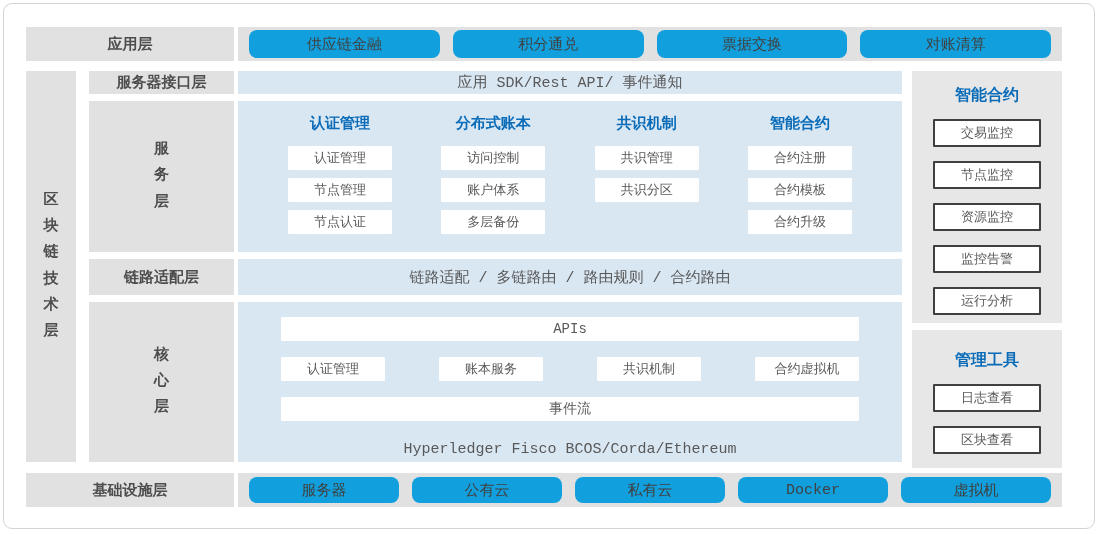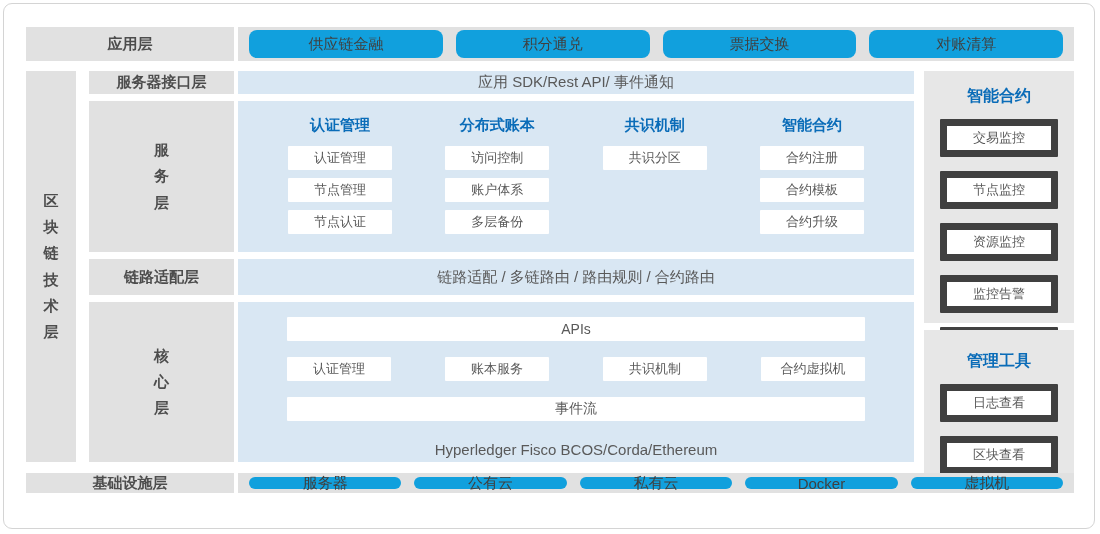--- a/index.html
+++ b/index.html
@@ -1,24 +1,24 @@
 <!DOCTYPE html>
 <html><head>
 <meta charset="utf-8">
 <style>
   html,body{margin:0;padding:0;background:#fff;}
   body{width:1100px;height:534px;font-family:"Liberation Sans","DejaVu Sans",sans-serif;}
   .card{
     box-sizing:border-box;width:1092px;height:526px;margin:3px;
     background:#fff;border:1.5px solid #d4d4d4;border-radius:9px;
-    padding:23px 20px 19px 22px;overflow:hidden;
+    padding:23px 32px 19px 22px;overflow:hidden;font-family:Liberation Mono, monospace;
   }
   .row{display:flex;}
   .top-row{height:34px;margin-bottom:10px;}
-  .bottom-row{height:20px;}
+  .bottom-row{height:34px;}
   .gray-box{
     background:#e1e1e1;display:flex;align-items:center;justify-content:center;
     color:#4d4d4d;font-weight:600;font-size:15px;
   }
   .label-box{width:208px;margin-right:4px;flex:none;}
   .strip{
     flex:1;background:#e1e1e1;display:flex;gap:13px;padding:3px 11px;box-sizing:border-box;
   }
   .bottom-row .strip{padding:4px 11px;}
   .node-blue{
@@ -46,21 +46,21 @@
   }
   .core-panel{display:flex;flex-direction:column;align-items:center;padding-top:15px;box-sizing:border-box;gap:16px;}
   .wide-bar{width:578px;font-size:14px;}
   .core-modules{width:578px;display:flex;justify-content:space-between;}
   .core-modules .white-box{width:104px;}
   .core-platforms{color:#595959;font-size:15px;margin-top:4px;}
   .side-panel{background:#e7e7e7;display:flex;flex-direction:column;align-items:center;box-sizing:border-box;}
   .p1{height:252px;flex:none;padding-top:14px;}
   .p2{flex:1;padding-top:20px;}
   .side-title{color:#0a6cb8;font-weight:700;font-size:16px;height:22px;line-height:22px;margin-bottom:12px;}
-  .side-panel .white-box{width:104px;margin-bottom:14px;border:7px solid #404040;box-sizing:content-box;}
+  .side-panel .white-box{width:104px;margin-bottom:14px;border:2px solid #404040;box-sizing:content-box;}
 </style>
 </head>
 <body>
 
 <div class="card">
 
   <div class="row top-row">
     <div class="gray-box label-box">应用层</div>
     <div class="strip">
       <div class="node-blue">供应链金融</div>
@@ -102,20 +102,21 @@
           <div class="white-box">节点认证</div>
         </div>
         <div class="svc-col">
           <div class="col-header">分布式账本</div>
           <div class="white-box">访问控制</div>
           <div class="white-box">账户体系</div>
           <div class="white-box">多层备份</div>
         </div>
         <div class="svc-col">
           <div class="col-header">共识机制</div>
+          <div class="white-box">共识管理</div>
           <div class="white-box">共识分区</div>
         </div>
         <div class="svc-col">
           <div class="col-header">智能合约</div>
           <div class="white-box">合约注册</div>
           <div class="white-box">合约模板</div>
           <div class="white-box">合约升级</div>
         </div>
       </div>
 

